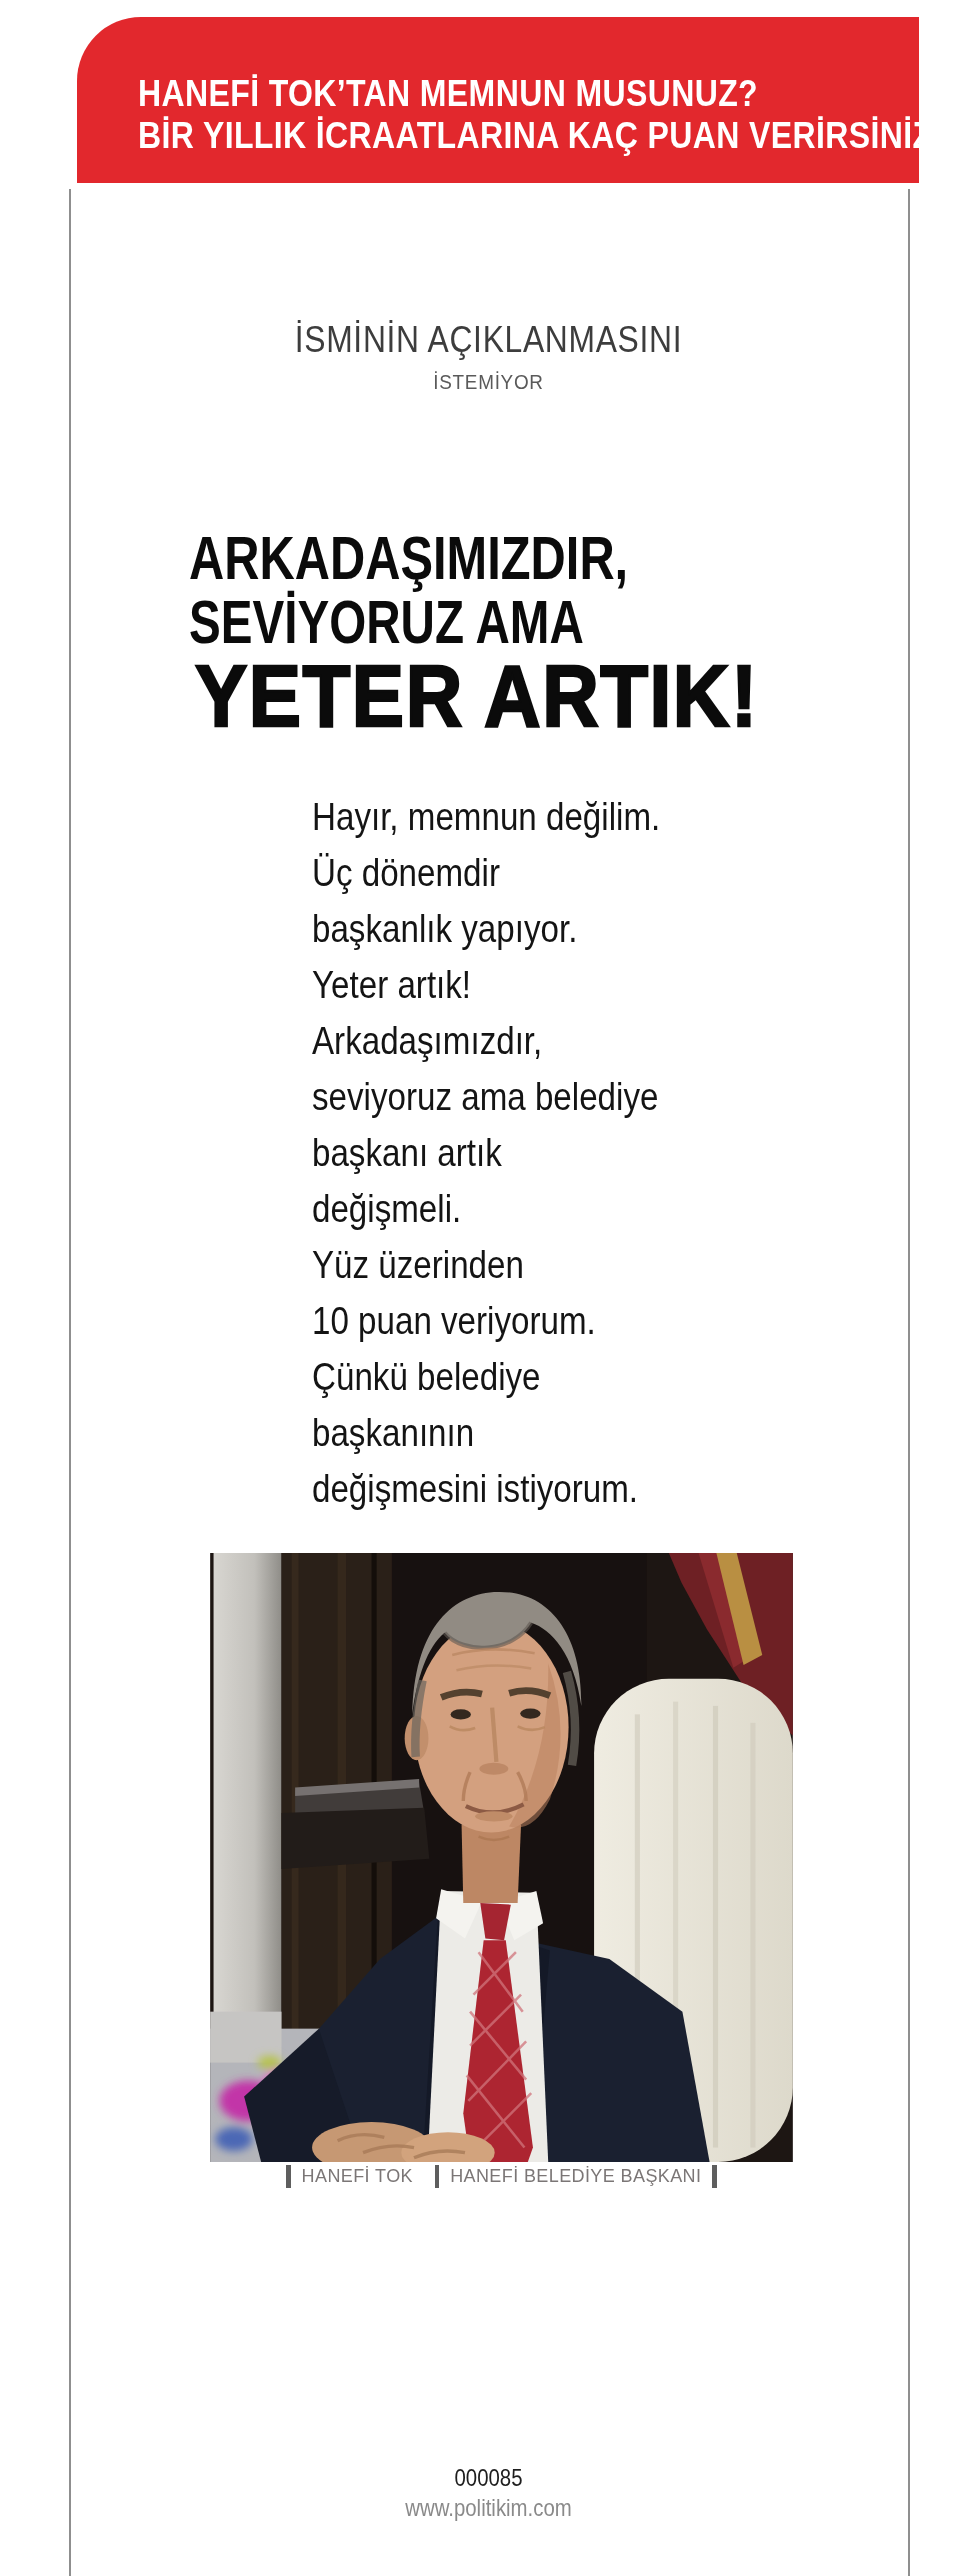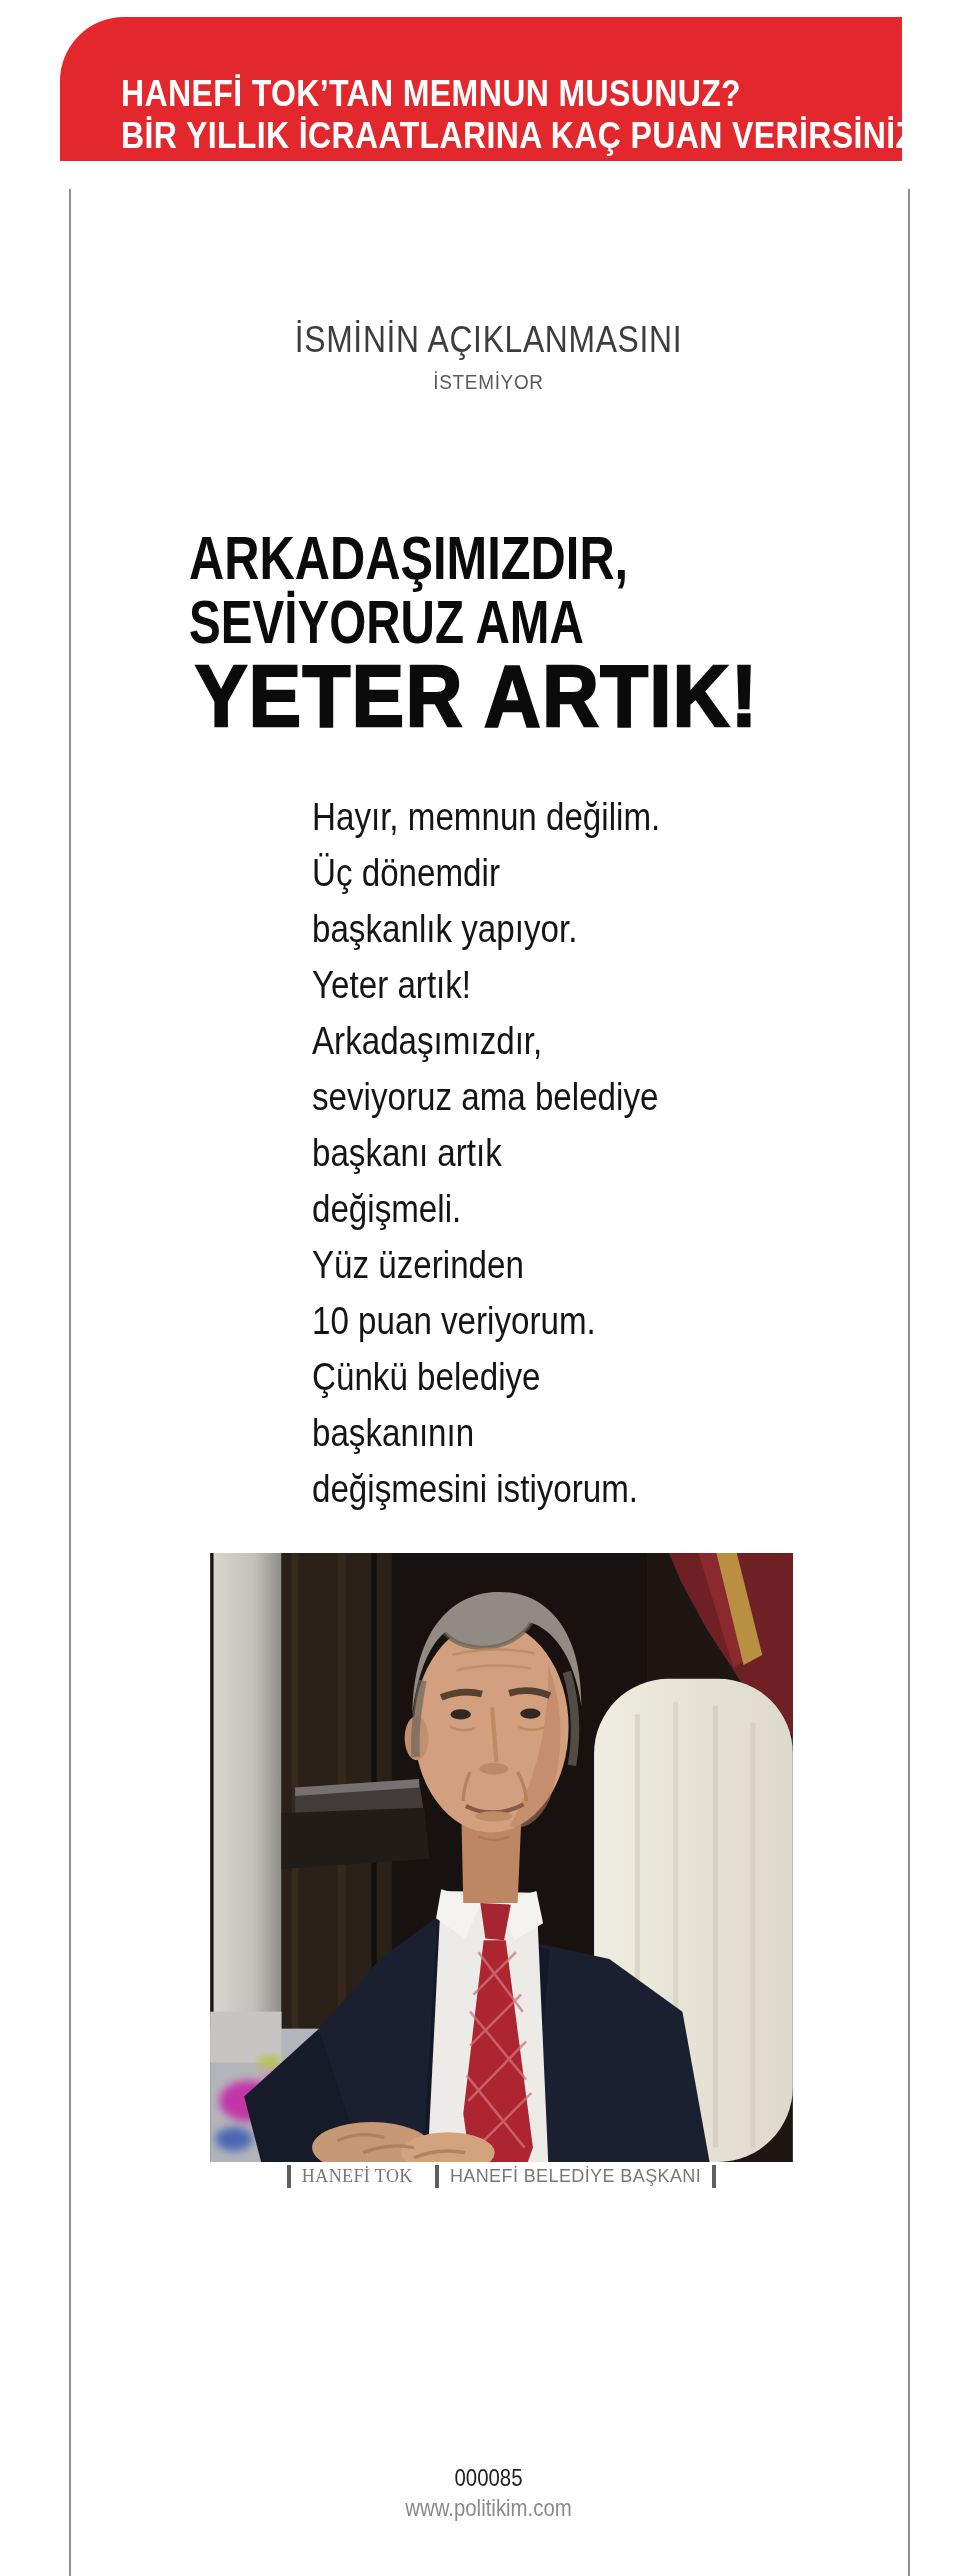--- a/index.html
+++ b/index.html
@@ -1,20 +1,20 @@
 <!DOCTYPE html>
 <html style="font-size:13.6px"><head>
 <meta charset="utf-8">
 <style>
   html,body{margin:0;padding:0;background:#ffffff;}
   #page{position:relative;width:977px;height:2576px;background:#ffffff;overflow:hidden;
         font-family:"Liberation Sans",sans-serif;}
 
   
-  .banner{position:absolute;left:60px;top:17px;width:842px;height:144px;
+  .banner{position:absolute;left:77px;top:17px;width:842px;height:166px;
           background:#e2282d;border-top-left-radius:64px;}
   .banner-text{position:absolute;left:61px;top:56px;color:#ffffff;font-weight:bold;
                font-size:36px;line-height:42px;white-space:nowrap;
                transform:scaleX(0.89);transform-origin:left top;letter-spacing:0.4px;}
 
   
   .frame-line{position:absolute;top:189px;width:1.7px;height:2387px;background:#8f8f8f;}
   .frame-left{left:69px;} .frame-right{left:908px;}
 
   
@@ -38,21 +38,21 @@
 
   
   .photo{position:absolute;left:210px;top:1553px;width:583px;height:609px;}
   .photo svg{display:block;}
 
   
   .caption{position:absolute;left:210px;top:2165px;width:583px;text-align:center;
            color:#7b7676;font-size:18px;letter-spacing:0.4px;white-space:nowrap;}
   .caption .bar{display:inline-block;width:4.2px;height:23px;background:#5e5e5e;
                 vertical-align:-6px;margin:0 11px;}
-  .caption .cap-name{margin-right:11px;font-family:Liberation Serif, serif;}
+  .caption .cap-name{margin-right:11px;}
 
   
   .footer-code{position:absolute;left:0;top:2464px;width:977px;text-align:center;
                font-size:24px;color:#1e1e1e;transform:scaleX(0.85);white-space:nowrap;}
   .footer-site{position:absolute;left:0;top:2494px;width:977px;text-align:center;
                font-size:24px;color:#8a8a8a;transform:scaleX(0.85);white-space:nowrap;}
 </style>
 </head>
 <body>
 

